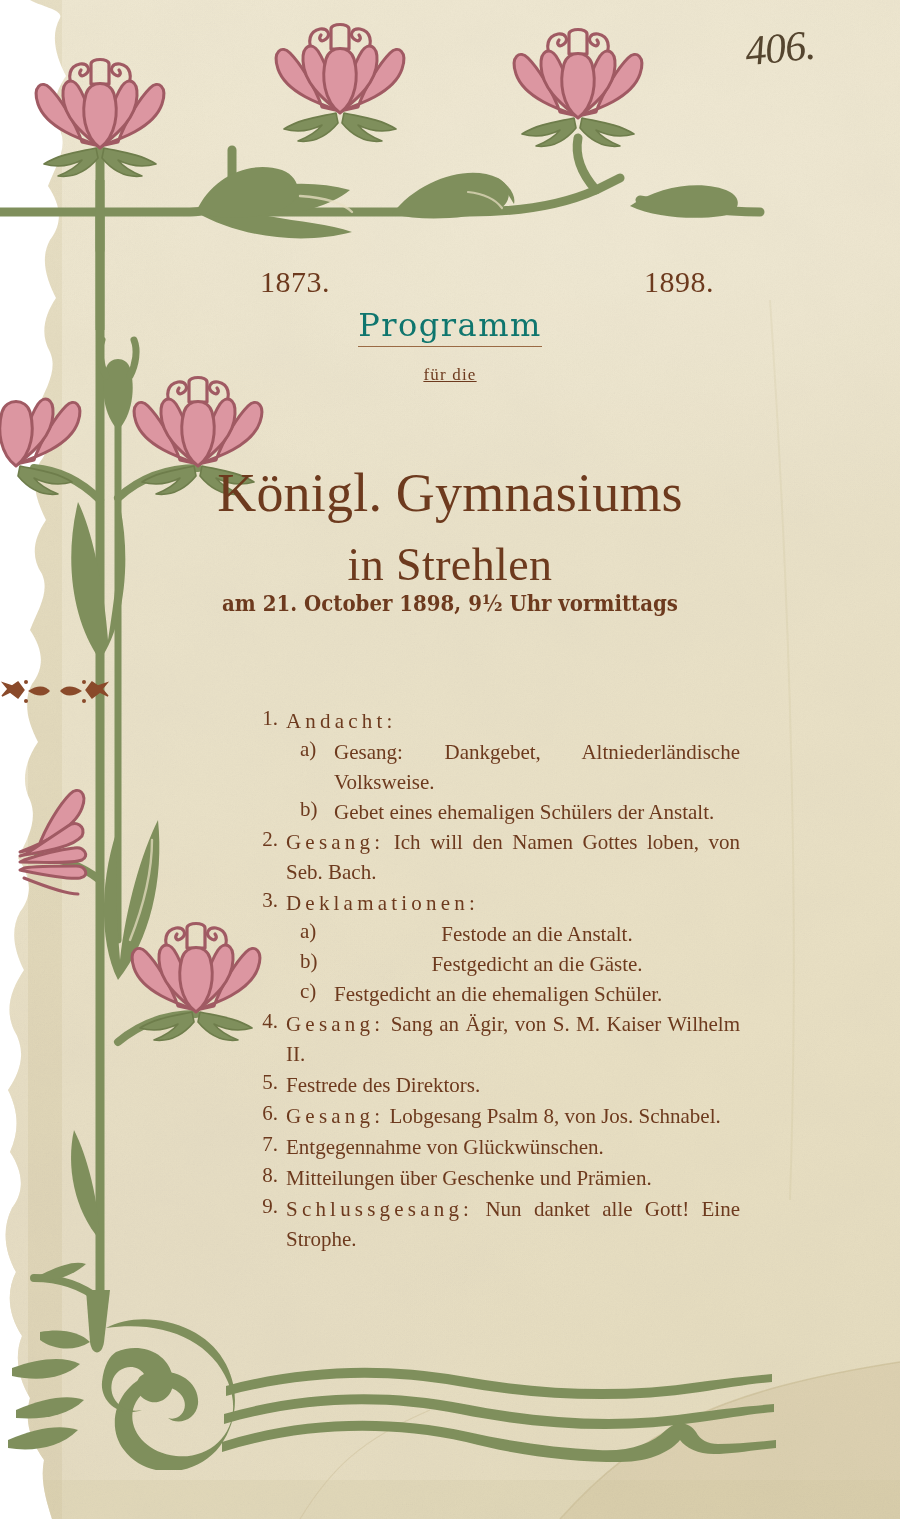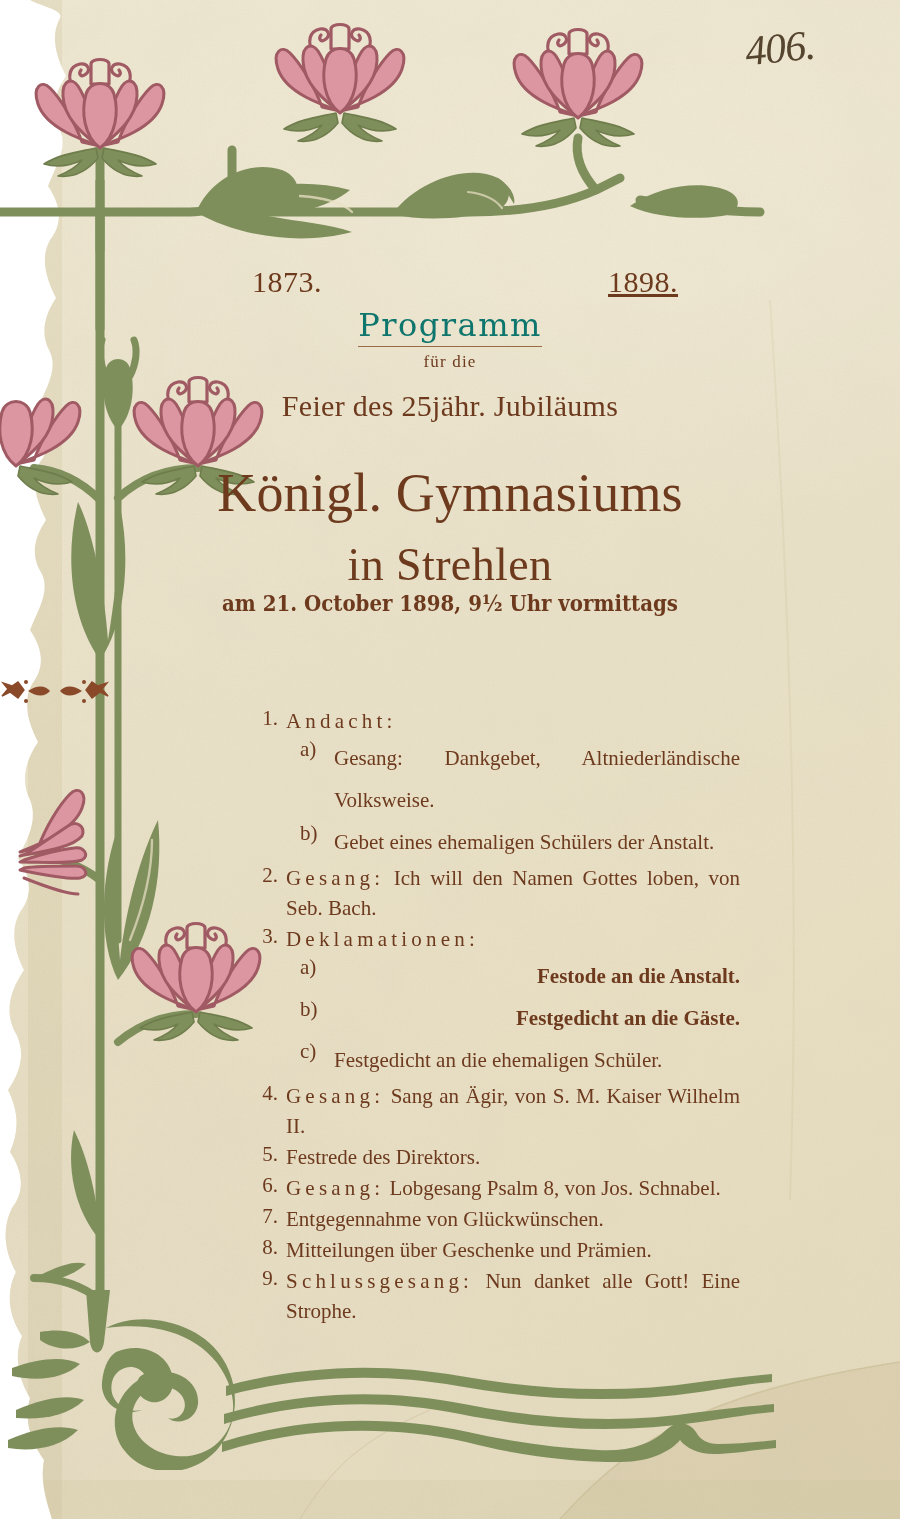--- a/index.html
+++ b/index.html
@@ -61,22 +61,22 @@
 
   
   #list{position:absolute;left:252px;top:706px;width:488px;color:var(--ink);}
   .row{position:relative;margin-bottom:1px;}
   .num{position:absolute;left:0;top:0;width:26px;text-align:right;font-size:21px;}
   .body{margin-left:34px;font-size:21px;line-height:30px;text-align:justify;}
   .body.nj{text-align:left;}
   .sp{letter-spacing:4.2px;}
   .sub{position:relative;margin-left:48px;}
   .sub .lab{position:absolute;left:0;top:0;font-size:21px;}
-  .sub .txt{margin-left:34px;font-size:21px;line-height:42px;text-align:justify;}
-  .sub .txt.nj{text-align:right;font-weight:bold;}
+  .sub .txt{margin-left:34px;font-size:21px;line-height:30px;text-align:justify;}
+  .sub .txt.nj{text-align:center;}
 
   .imprint{
     font-family:"DejaVu Serif",serif;font-weight:700;font-size:11.5px;
     letter-spacing:.6px;color:#6b3b20;
   }
 
   .hand{
     position:absolute;font-family:"Liberation Serif",serif;
     font-size:42px;font-style:italic;color:#55452f;
     transform:rotate(-6deg);letter-spacing:-1px;
@@ -329,28 +329,27 @@
                C 628,162 652,154 666,140 C 676,130 690,132 696,142
                C 700,150 708,154 718,154 C 736,154 756,152 776,150 L 776,158
                C 754,160 732,164 714,164 C 698,164 686,158 680,150
                C 672,160 652,172 620,172 C 572,172 520,166 466,152
                C 384,134 298,138 222,162 Z"></path>
     </g>
   </svg>
 
   <div class="t hand" style="left:745px;top:24px;">406.</div>
 
-  <div class="t year" style="left:252px;top:265px;">1873.</div>
-  <div class="t year" style="left:608px;top:265px;text-decoration:underline;">1898.</div>
+  <div class="t year" style="left:260px;top:265px;">1873.</div>
+  <div class="t year" style="left:644px;top:265px;">1898.</div>
 
   <div class="t ctr programm" style="top:306px;"><span class="u">Programm</span></div>
 
-  <div class="t ctr small" style="top:352px;">für die</div>
-
-  <div class="t ctr feier" style="top:389px;">Feier des 25jähr. Jubiläums</div>
+  <div class="t ctr small" style="top:365px;text-decoration:underline;">für die</div>
+
 
 
   <div class="t ctr koenigl" style="top:462px;">Königl. Gymnasiums</div>
 
   <div class="t ctr strehlen" style="top:538px;">in Strehlen</div>
 
   <div class="t ctr amdate" style="top:589px;">am 21. October 1898, 9½ Uhr vormittags</div>
 
 
   <div class="fleuron" style="top:676px;">

